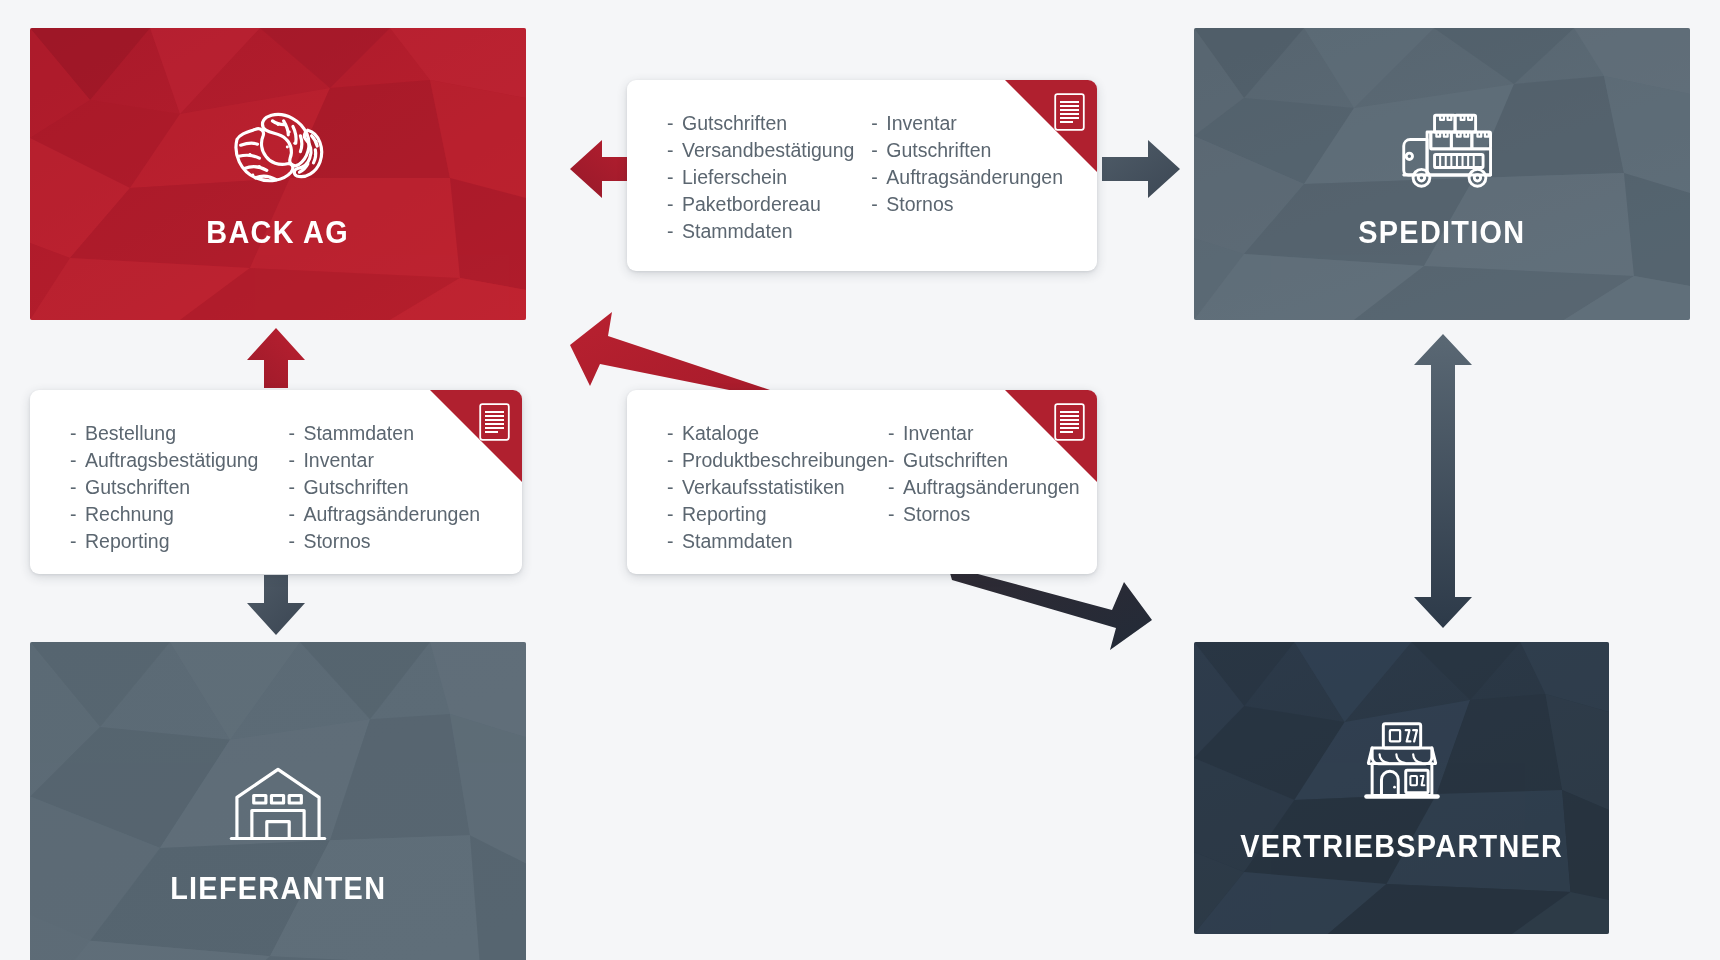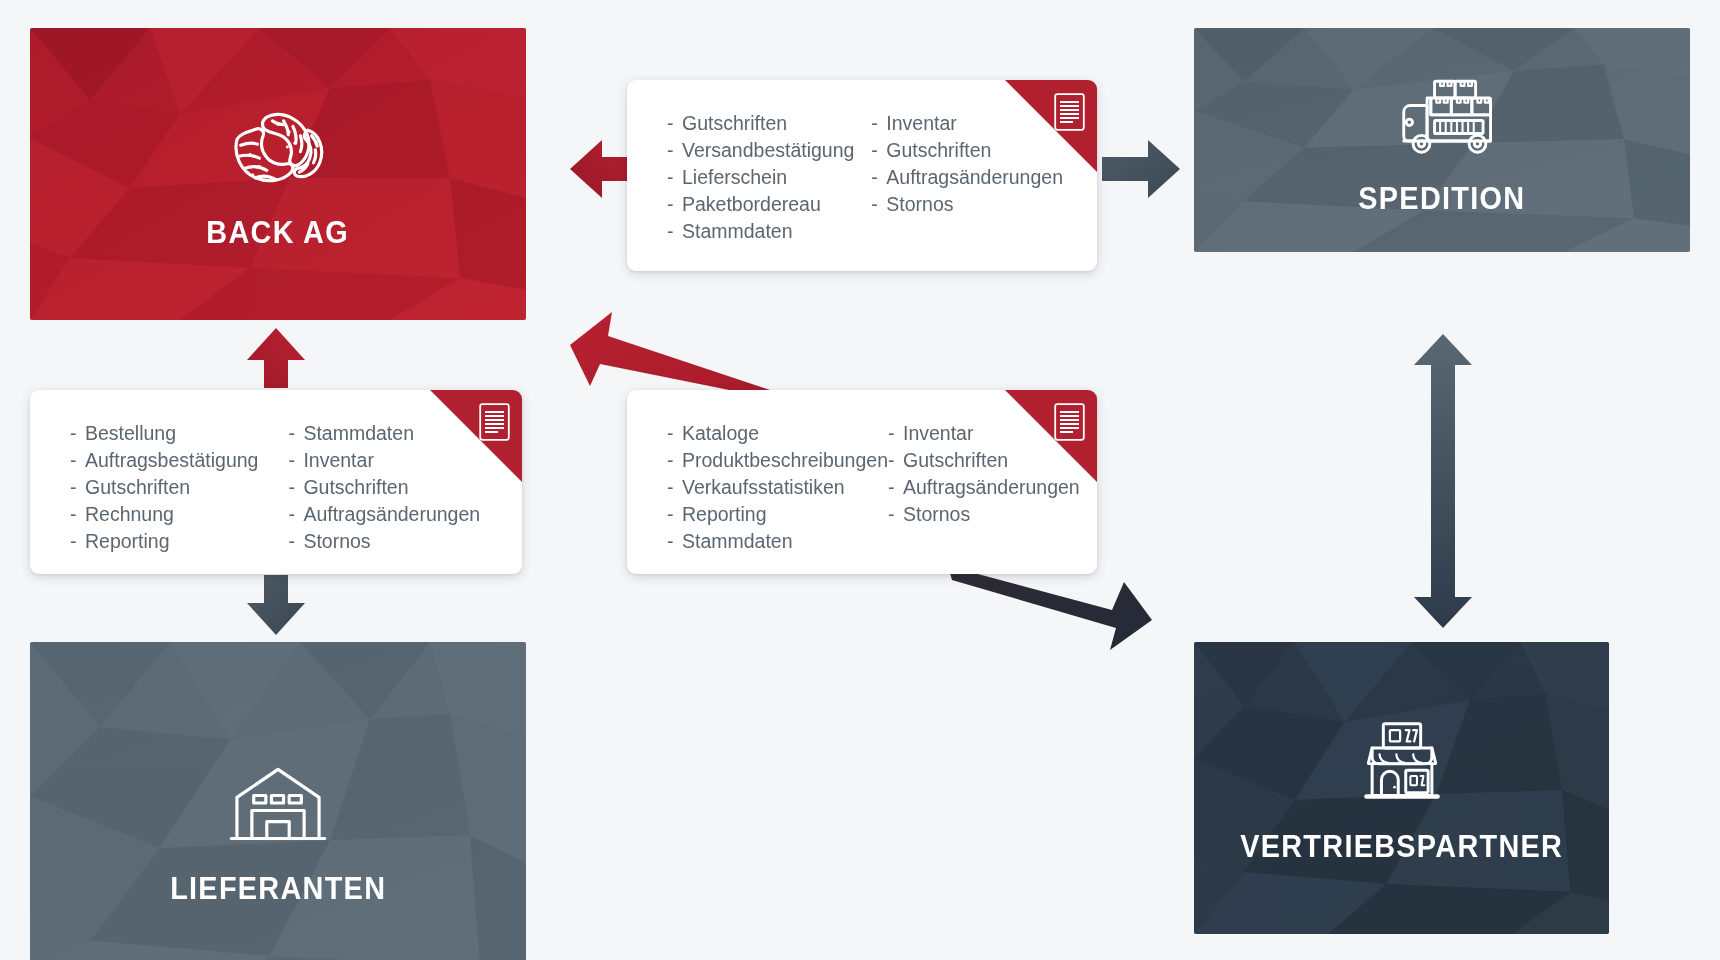--- a/index.html
+++ b/index.html
@@ -30,21 +30,21 @@
     color: #ffffff;
     font-size: 31px;
     font-weight: 700;
     letter-spacing: 1.4px;
     text-align: center;
     font-family: "Liberation Sans Narrow", "Liberation Sans", sans-serif;
     transform: scaleX(0.93);
   }
 
   #panel-backag      { left: 30px;   top: 28px;  width: 496px; height: 292px; }
-  #panel-spedition   { left: 1194px; top: 28px;  width: 496px; height: 224px; }
+  #panel-spedition   { left: 1194px; top: 28px;  width: 496px; height: 292px; }
   #panel-lieferanten { left: 30px;   top: 642px; width: 496px; height: 376px; }
   #panel-vertrieb    { left: 1194px; top: 642px; width: 415px; height: 292px; }
 
   
   .card {
     position: absolute;
     background: #ffffff;
     border-radius: 9px;
     box-shadow: 0 3px 11px rgba(40,50,60,.16), 0 1px 3px rgba(40,50,60,.10);
     overflow: hidden;

